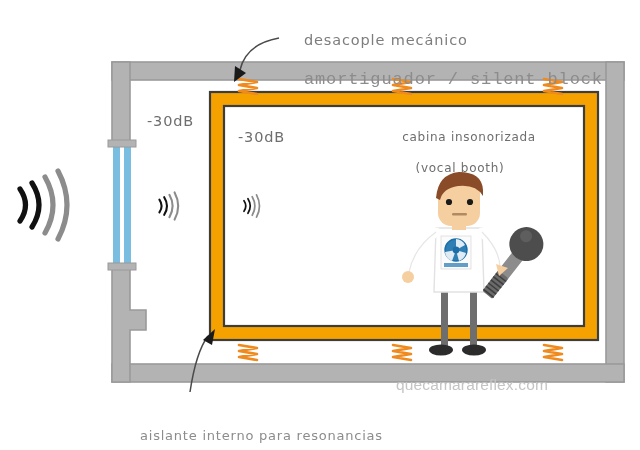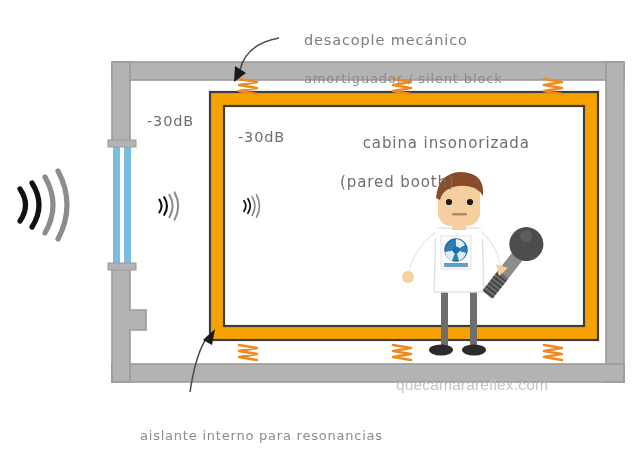--- a/index.html
+++ b/index.html
@@ -32,22 +32,23 @@
     white-space: pre;
     line-height: 1.30;
   }
   #label-desacople {
     left: 282px;
     top: 12px;
     font-size: 14.5px;
     color: #7d7d7d;
   }
   #label-desacople .sub {
-    font-size: 13px;
+    font-size: 17px;
     color: #8c8c8c;
+    font-family: Liberation Mono, monospace;
   }
   #label-pared {
     left: 114px;
     top: 394px;
     font-size: 13px;
     color: #8c8c8c;
   }
   #label-pared .l2 {
     display: block;
     margin-left: 26px;
@@ -61,21 +62,22 @@
   #label-db-inner {
     left: 238px;
     top: 128px;
     font-size: 14.5px;
     color: #6e6e6e;
   }
   #label-cabina {
     left: 340px;
     top: 114px;
     width: 240px;
-    font-size: 15px;
+    text-align: center;
+    font-size: 12px;
     color: #6e6e6e;
   }
   #label-cabina .sub {
     display: block;
   }
   #watermark {
     position: absolute;
     left: 396px;
     top: 376px;
     font-family: Liberation Sans, sans-serif;
@@ -229,21 +231,21 @@
     <span>desacople mecánico</span><br>
     <span class="sub">amortiguador / silent block</span>
   </div>
 
   <div class="lbl" id="label-db-outer">-30dB</div>
 
   <div class="lbl" id="label-db-inner">-30dB</div>
 
   <div class="lbl" id="label-cabina">
     <span>cabina insonorizada</span>
-    <span class="sub">(pared booth)</span>
+    <span class="sub">(vocal booth)</span>
   </div>
 
   <div class="lbl" id="label-pared">
     <span class="l2">aislante interno para resonancias</span>
   </div>
 
   <div id="watermark">quecamarareflex.com</div>
 
 </div>
 

